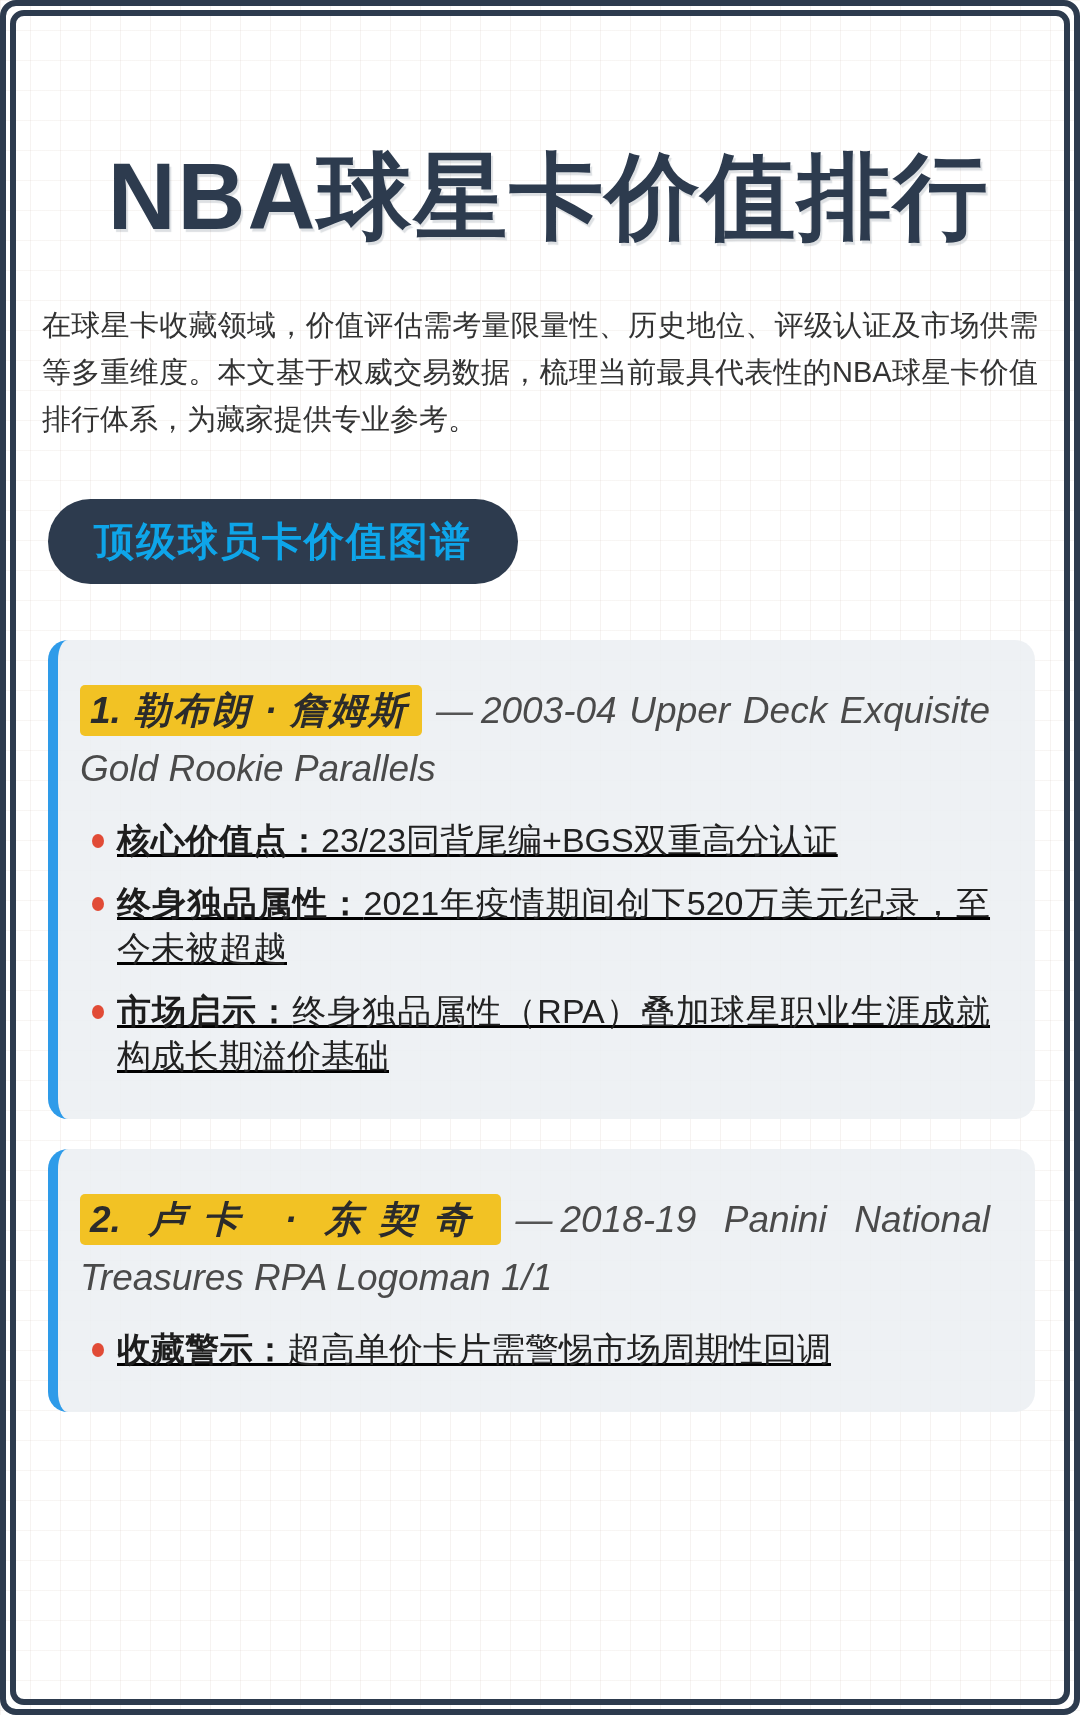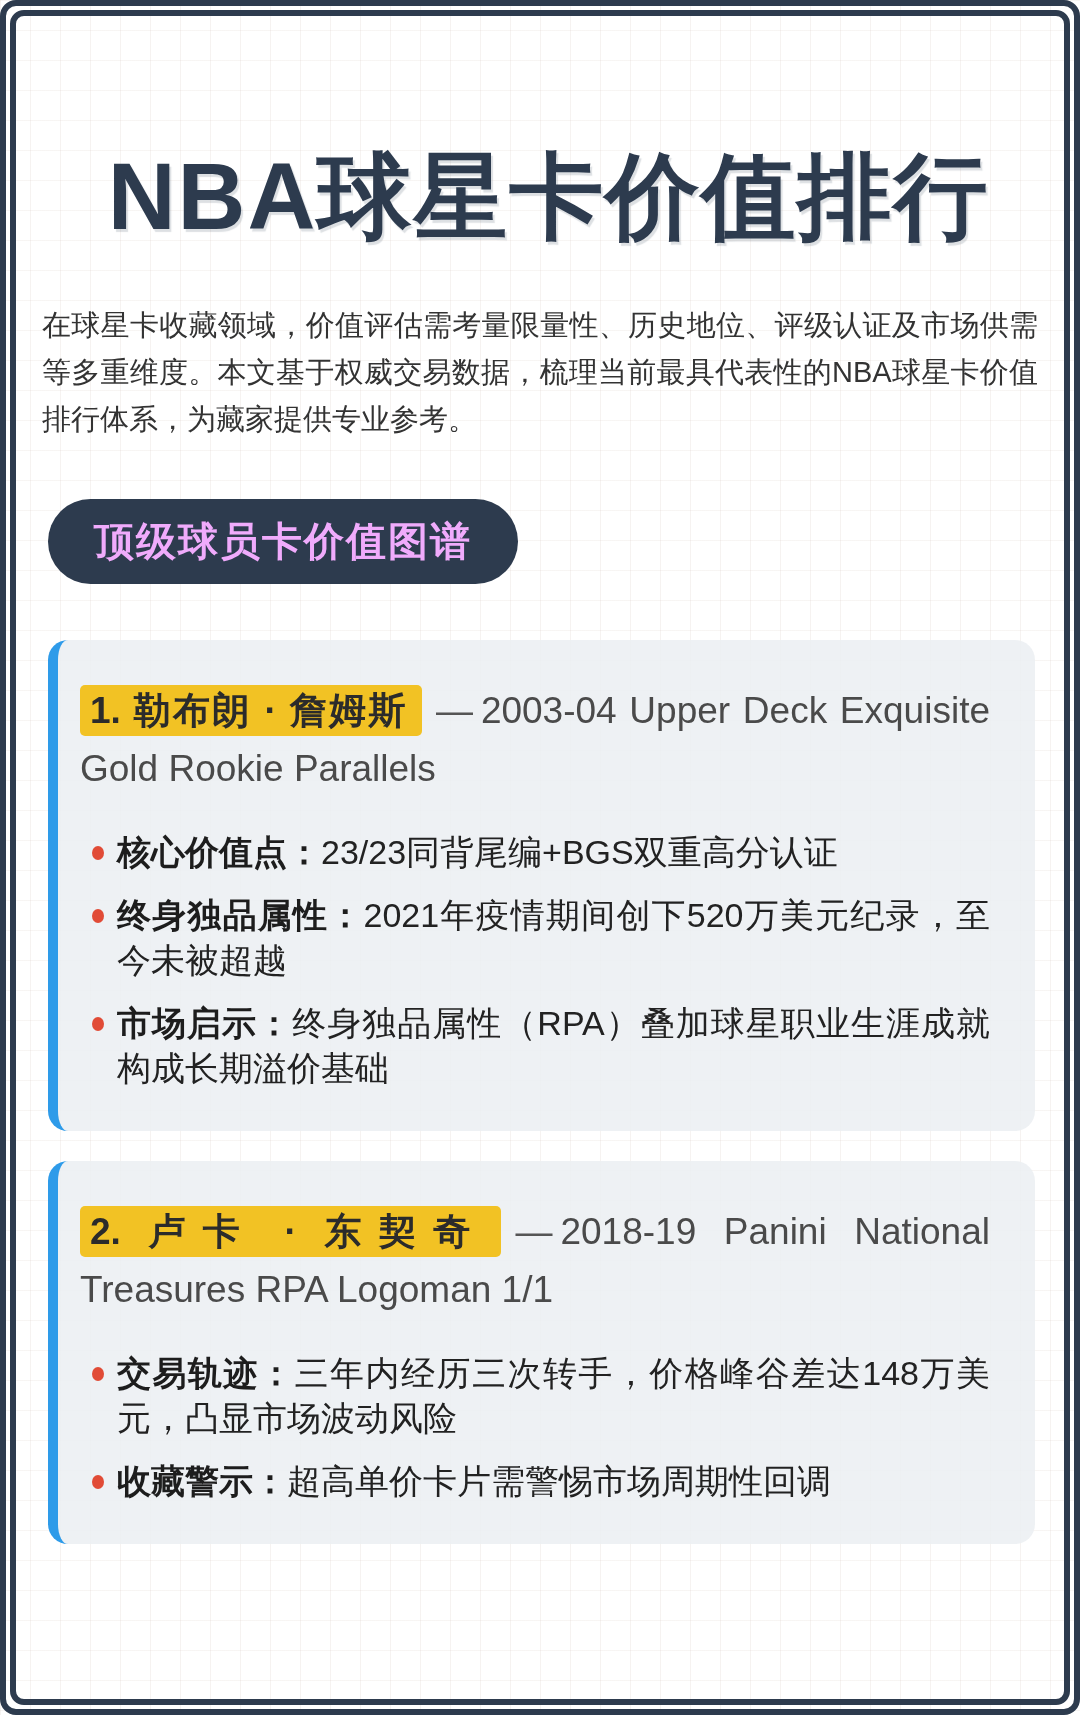--- a/index.html
+++ b/index.html
@@ -55,21 +55,21 @@
     line-height: 47px;
     color: #333333;
     text-align: justify;
   }
 
   .section-badge {
     display: inline-block;
     margin: 56px 0 0 48px;
     padding: 15px 46px;
     background: #2D3B4E;
-    color: #f0abfc;
+    color: #0ea5e9;
     font-size: 40px;
     font-weight: 700;
     border-radius: 48px;
     letter-spacing: 2px;
   }
 
   .value-card {
     margin: 56px 45px 0 48px;
     background: rgba(235,239,242,0.85);
     border-left: 10px solid #2E9BE9;
@@ -77,31 +77,32 @@
     padding: 42px 45px 40px 22px;
   }
   .value-card + .value-card { margin-top: 30px; }
 
   .card-heading {
     font-size: 37px;
     line-height: 58px;
     font-weight: 400;
     color: #4A4A4A;
     text-align: justify;
+    font-style: italic;
   }
   .card-heading mark {
     background: #F2C224;
     color: #2b2b2b;
     font-weight: 700;
     padding: 5px 14px 5px 10px;
     border-radius: 5px;
   }
   .card-heading .dash { margin: 0 8px 0 14px; color: #555555; }
 
-  .bullet-list { margin-top: 32px; }
+  .bullet-list { margin-top: 20px; text-decoration: underline; }
 
   .bullet {
     display: flex;
     align-items: flex-start;
     margin-top: 18px;
   }
   .bullet .dot {
     flex: 0 0 auto;
     width: 12px;
     height: 14px;
@@ -154,21 +155,17 @@
     </div>
   </section>
 
   <section class="value-card">
     <p class="card-heading">
       <mark>2. 卢卡 · 东契奇</mark><span class="dash">—</span><span>2018-19 Panini National Treasures RPA Logoman 1/1</span>
     </p>
     <div class="bullet-list">
       <div class="bullet">
         <span class="dot"></span>
-        <p class="bullet-text"><strong>交易轨迹：</strong><span>三年内经历三次转手，价格峰谷差达148万美元，凸显市场波动风险</span></p>
-      </div>
-      <div class="bullet">
-        <span class="dot"></span>
         <p class="bullet-text"><strong>收藏警示：</strong><span>超高单价卡片需警惕市场周期性回调</span></p>
       </div>
     </div>
   </section>
 </div>
 
 </body></html>

